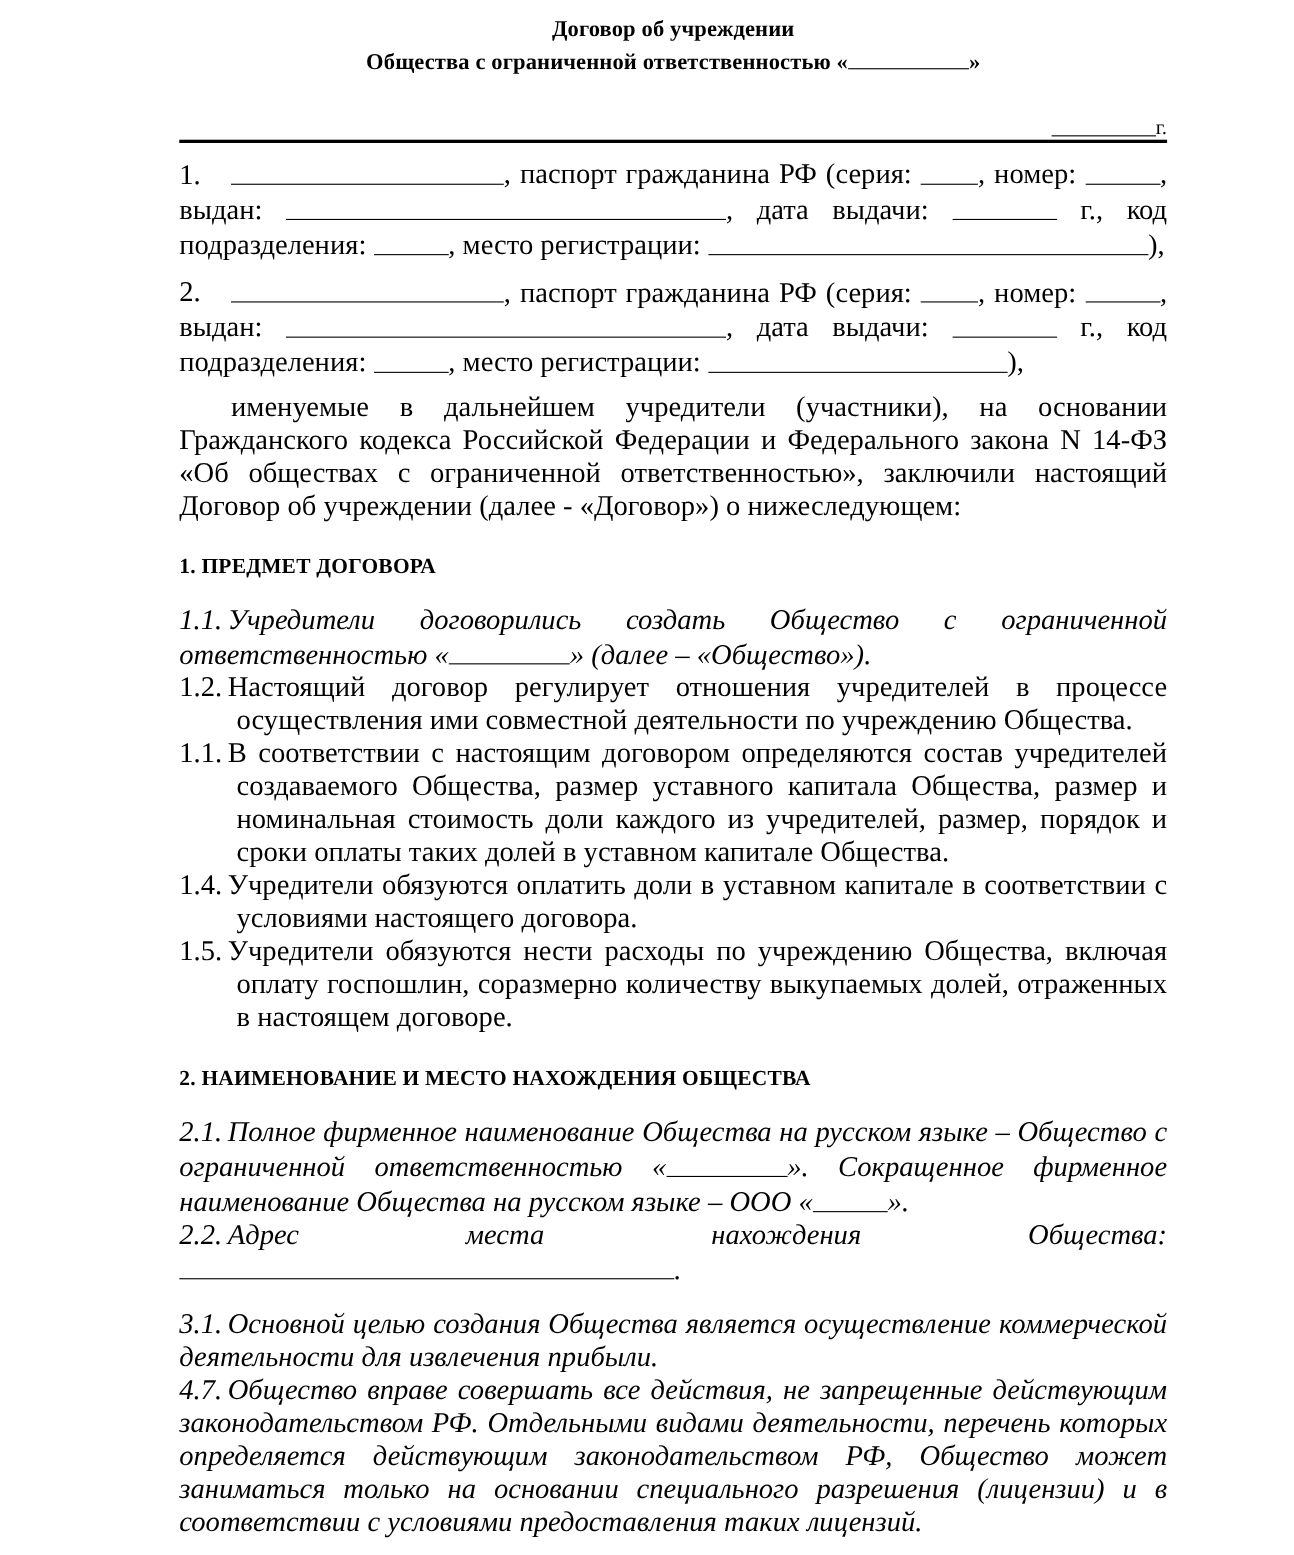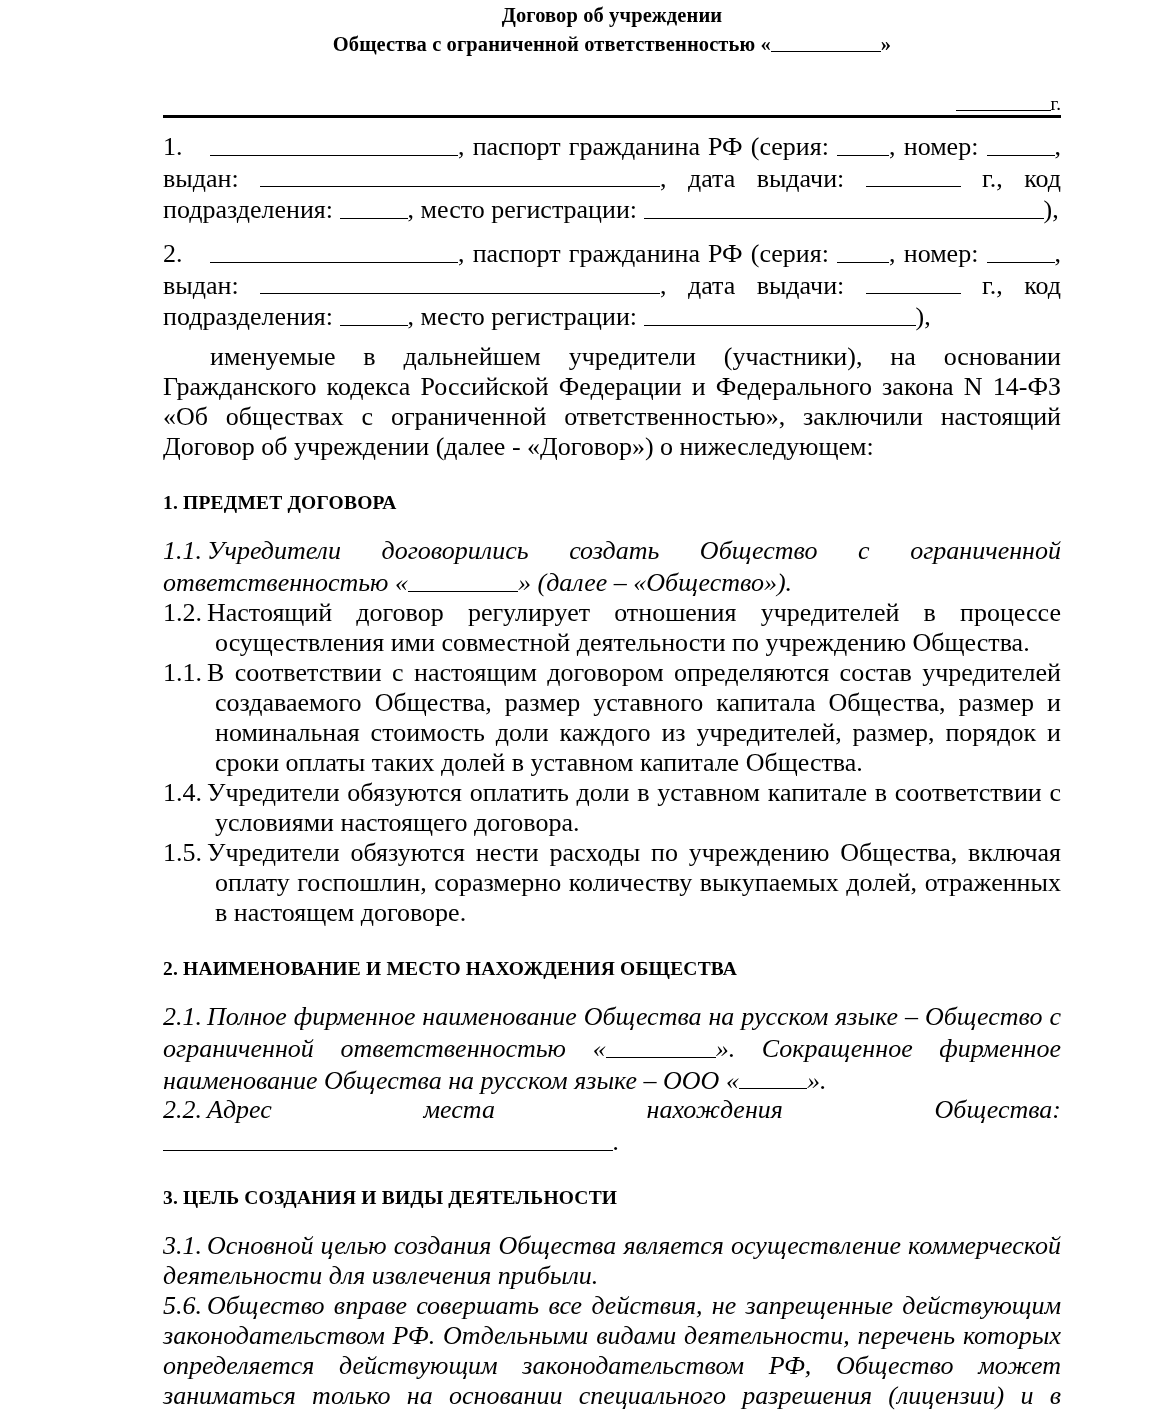--- a/index.html
+++ b/index.html
@@ -12,21 +12,21 @@
     height: 1414px;
     font-family: "Liberation Serif", "DejaVu Serif", serif;
     color: #000000;
     -webkit-font-smoothing: antialiased;
   }
   .page {
     position: relative;
     width: 1152px;
     height: 1414px;
     box-sizing: border-box;
-    padding: 2px 91px 0 163px;
+    padding: 14px 91px 0 163px;
   }
   
   .doc-title {
     text-align: center;
     font-weight: bold;
     font-size: 20.5px;
     line-height: 27px;
     letter-spacing: .1px;
   }
   .doc-title .line2 {
@@ -144,23 +144,22 @@
 
   <h2>2. НАИМЕНОВАНИЕ И МЕСТО НАХОЖДЕНИЯ ОБЩЕСТВА</h2>
 
   <div class="sec2-block">
     <p class="clause flat"><span class="cn">2.1.</span><span>Полное фирменное наименование Общества на русском языке – Общество с ограниченной ответственностью «</span><span class="blank b-city"></span><span>». Сокращенное фирменное наименование Общества на русском языке – ООО «</span><span class="blank b-s"></span><span>».</span></p>
 
     <p class="clause flat"><span class="cn">2.2.</span><span>Адрес места нахождения Общества:</span>
       <span class="blank b-addr2"></span><span>.</span></p>
   </div>
 
-  <h2>3. ЦЕЛЬ СОЗДАНИЯ И ВИДЫ ДЕЯТЕЛЬНОСТИ</h2>
 
   <div class="sec3-block">
     <p class="clause flat"><span class="cn">3.1.</span><span>Основной целью создания Общества является осуществление коммерческой деятельности для извлечения прибыли.</span></p>
 
 
-    <p class="clause flat"><span class="cn">5.6.</span><span>Общество вправе совершать все действия, не запрещенные действующим законодательством РФ. Отдельными видами деятельности, перечень которых определяется действующим законодательством РФ, Общество может заниматься только на основании специального разрешения (лицензии) и в соответствии с условиями предоставления таких лицензий.</span></p>
+    <p class="clause flat"><span class="cn">4.7.</span><span>Общество вправе совершать все действия, не запрещенные действующим законодательством РФ. Отдельными видами деятельности, перечень которых определяется действующим законодательством РФ, Общество может заниматься только на основании специального разрешения (лицензии) и в соответствии с условиями предоставления таких лицензий.</span></p>
 
   </div>
 
 </div>
 
 </body></html>

